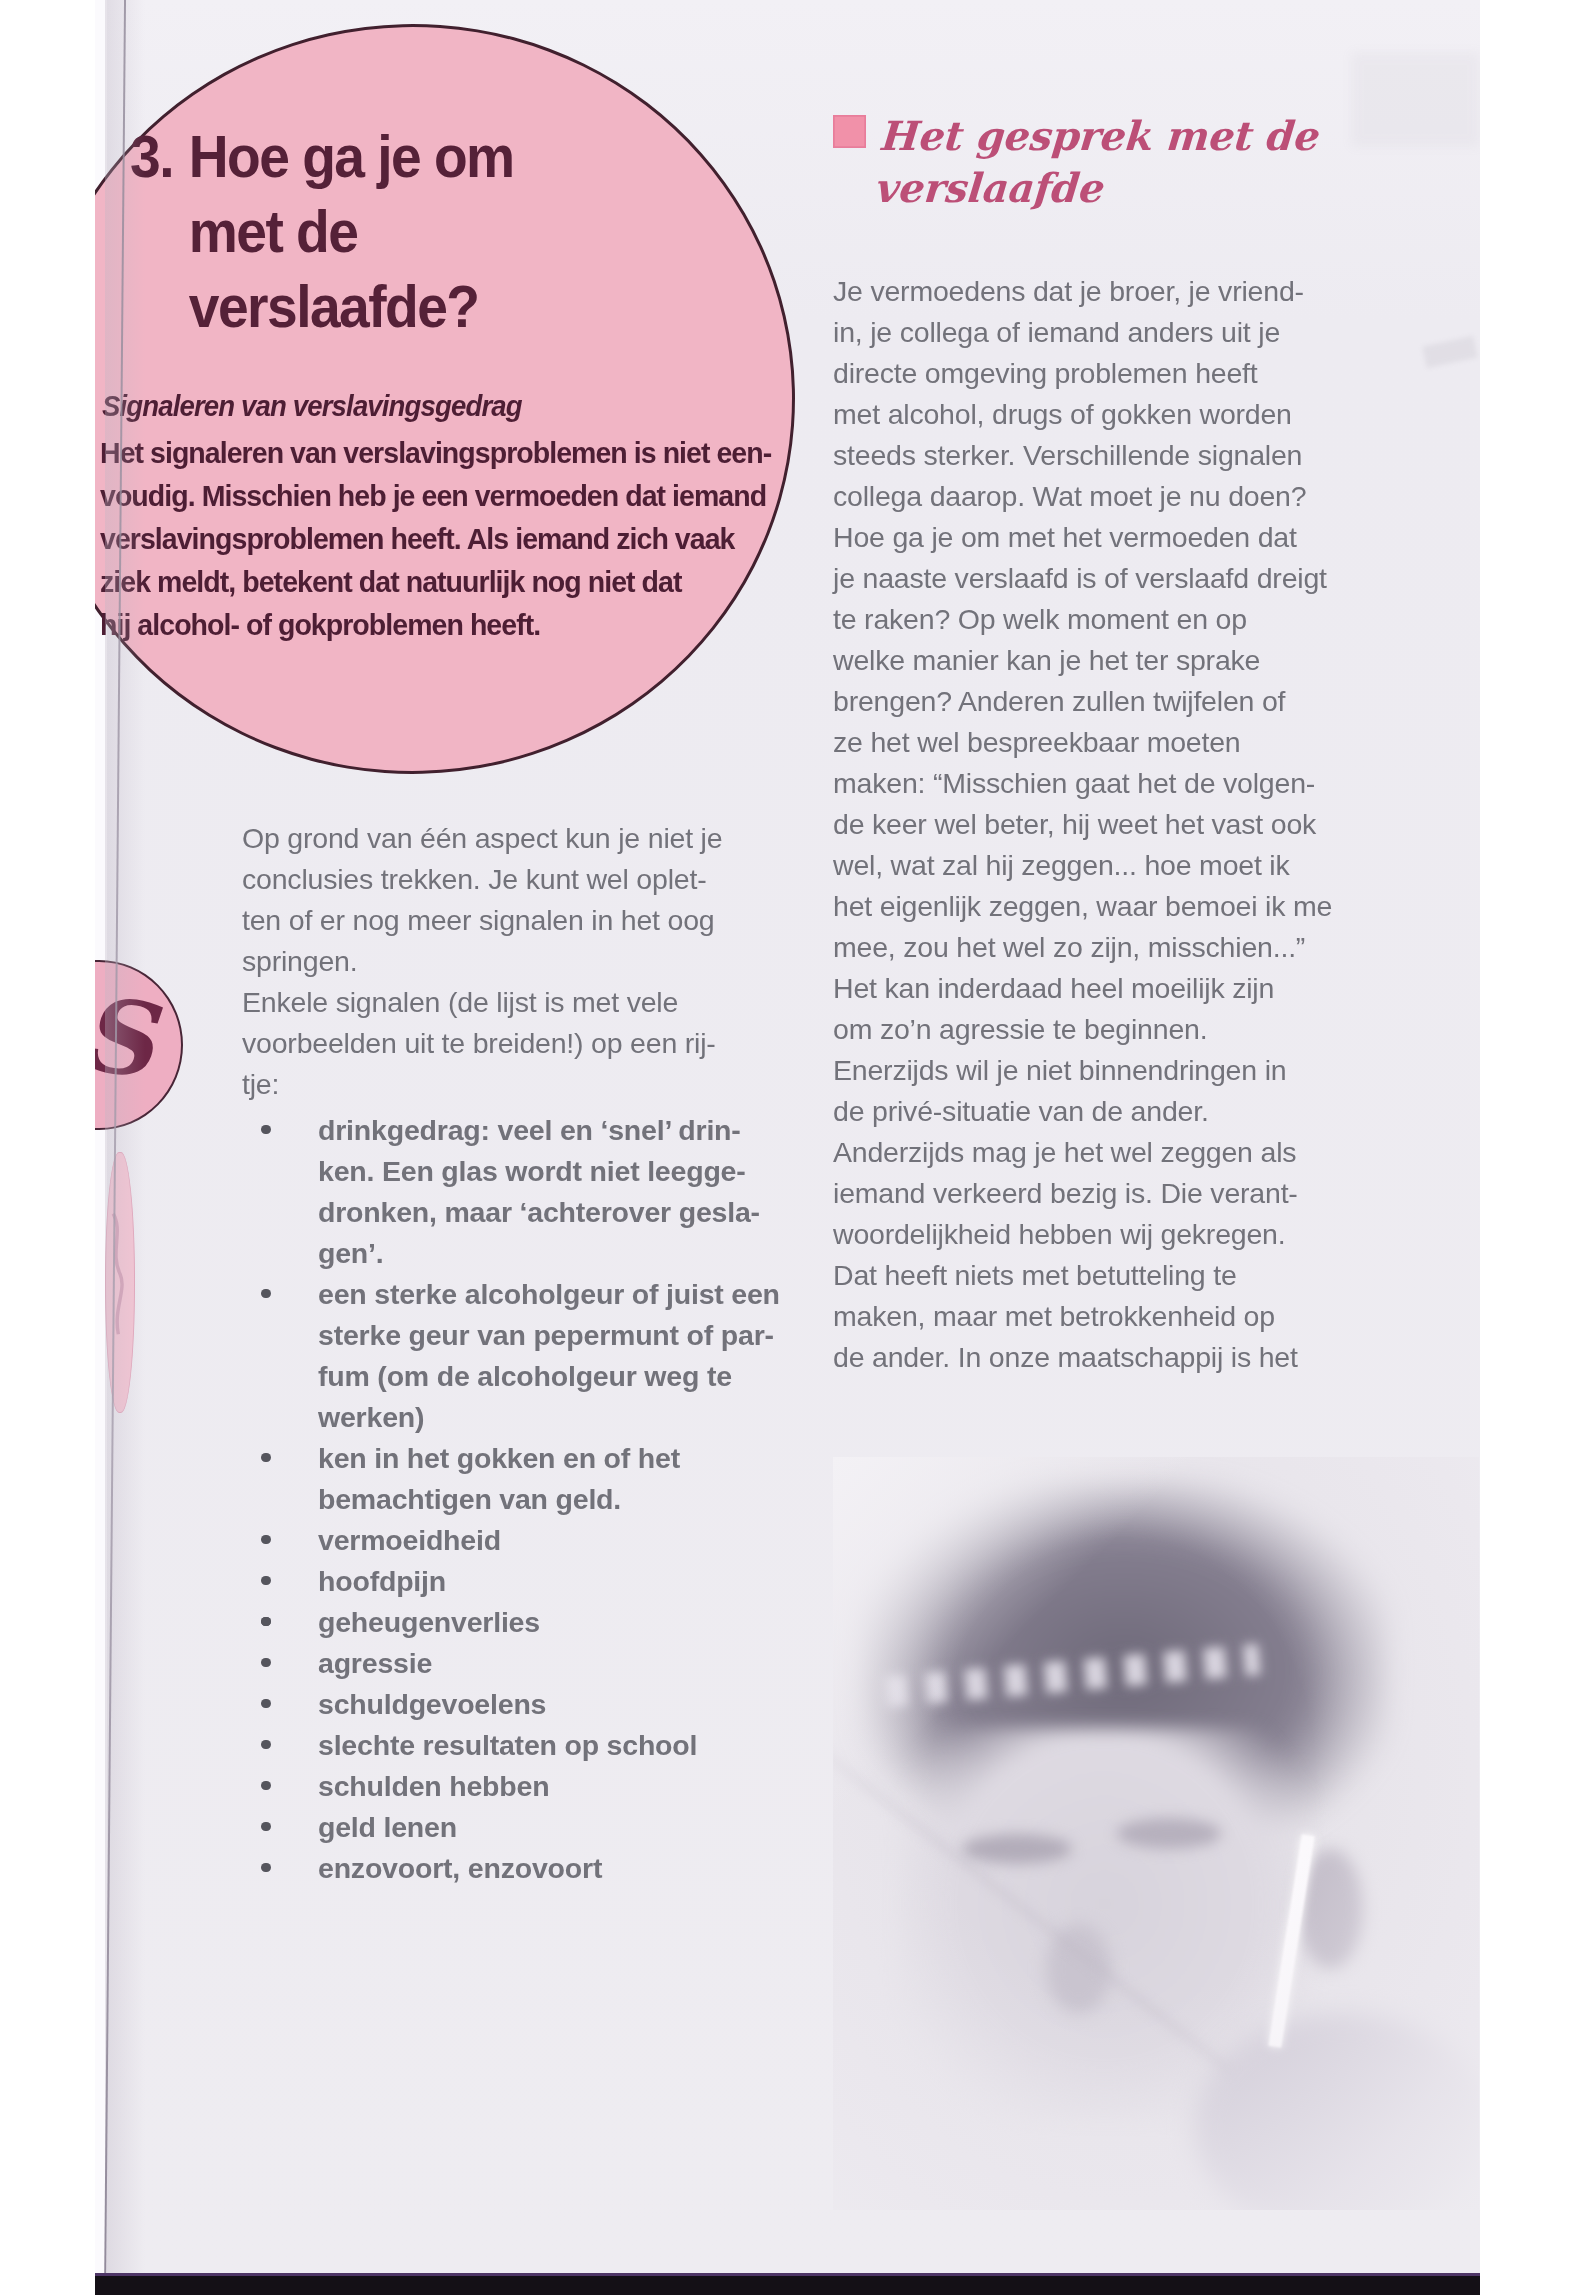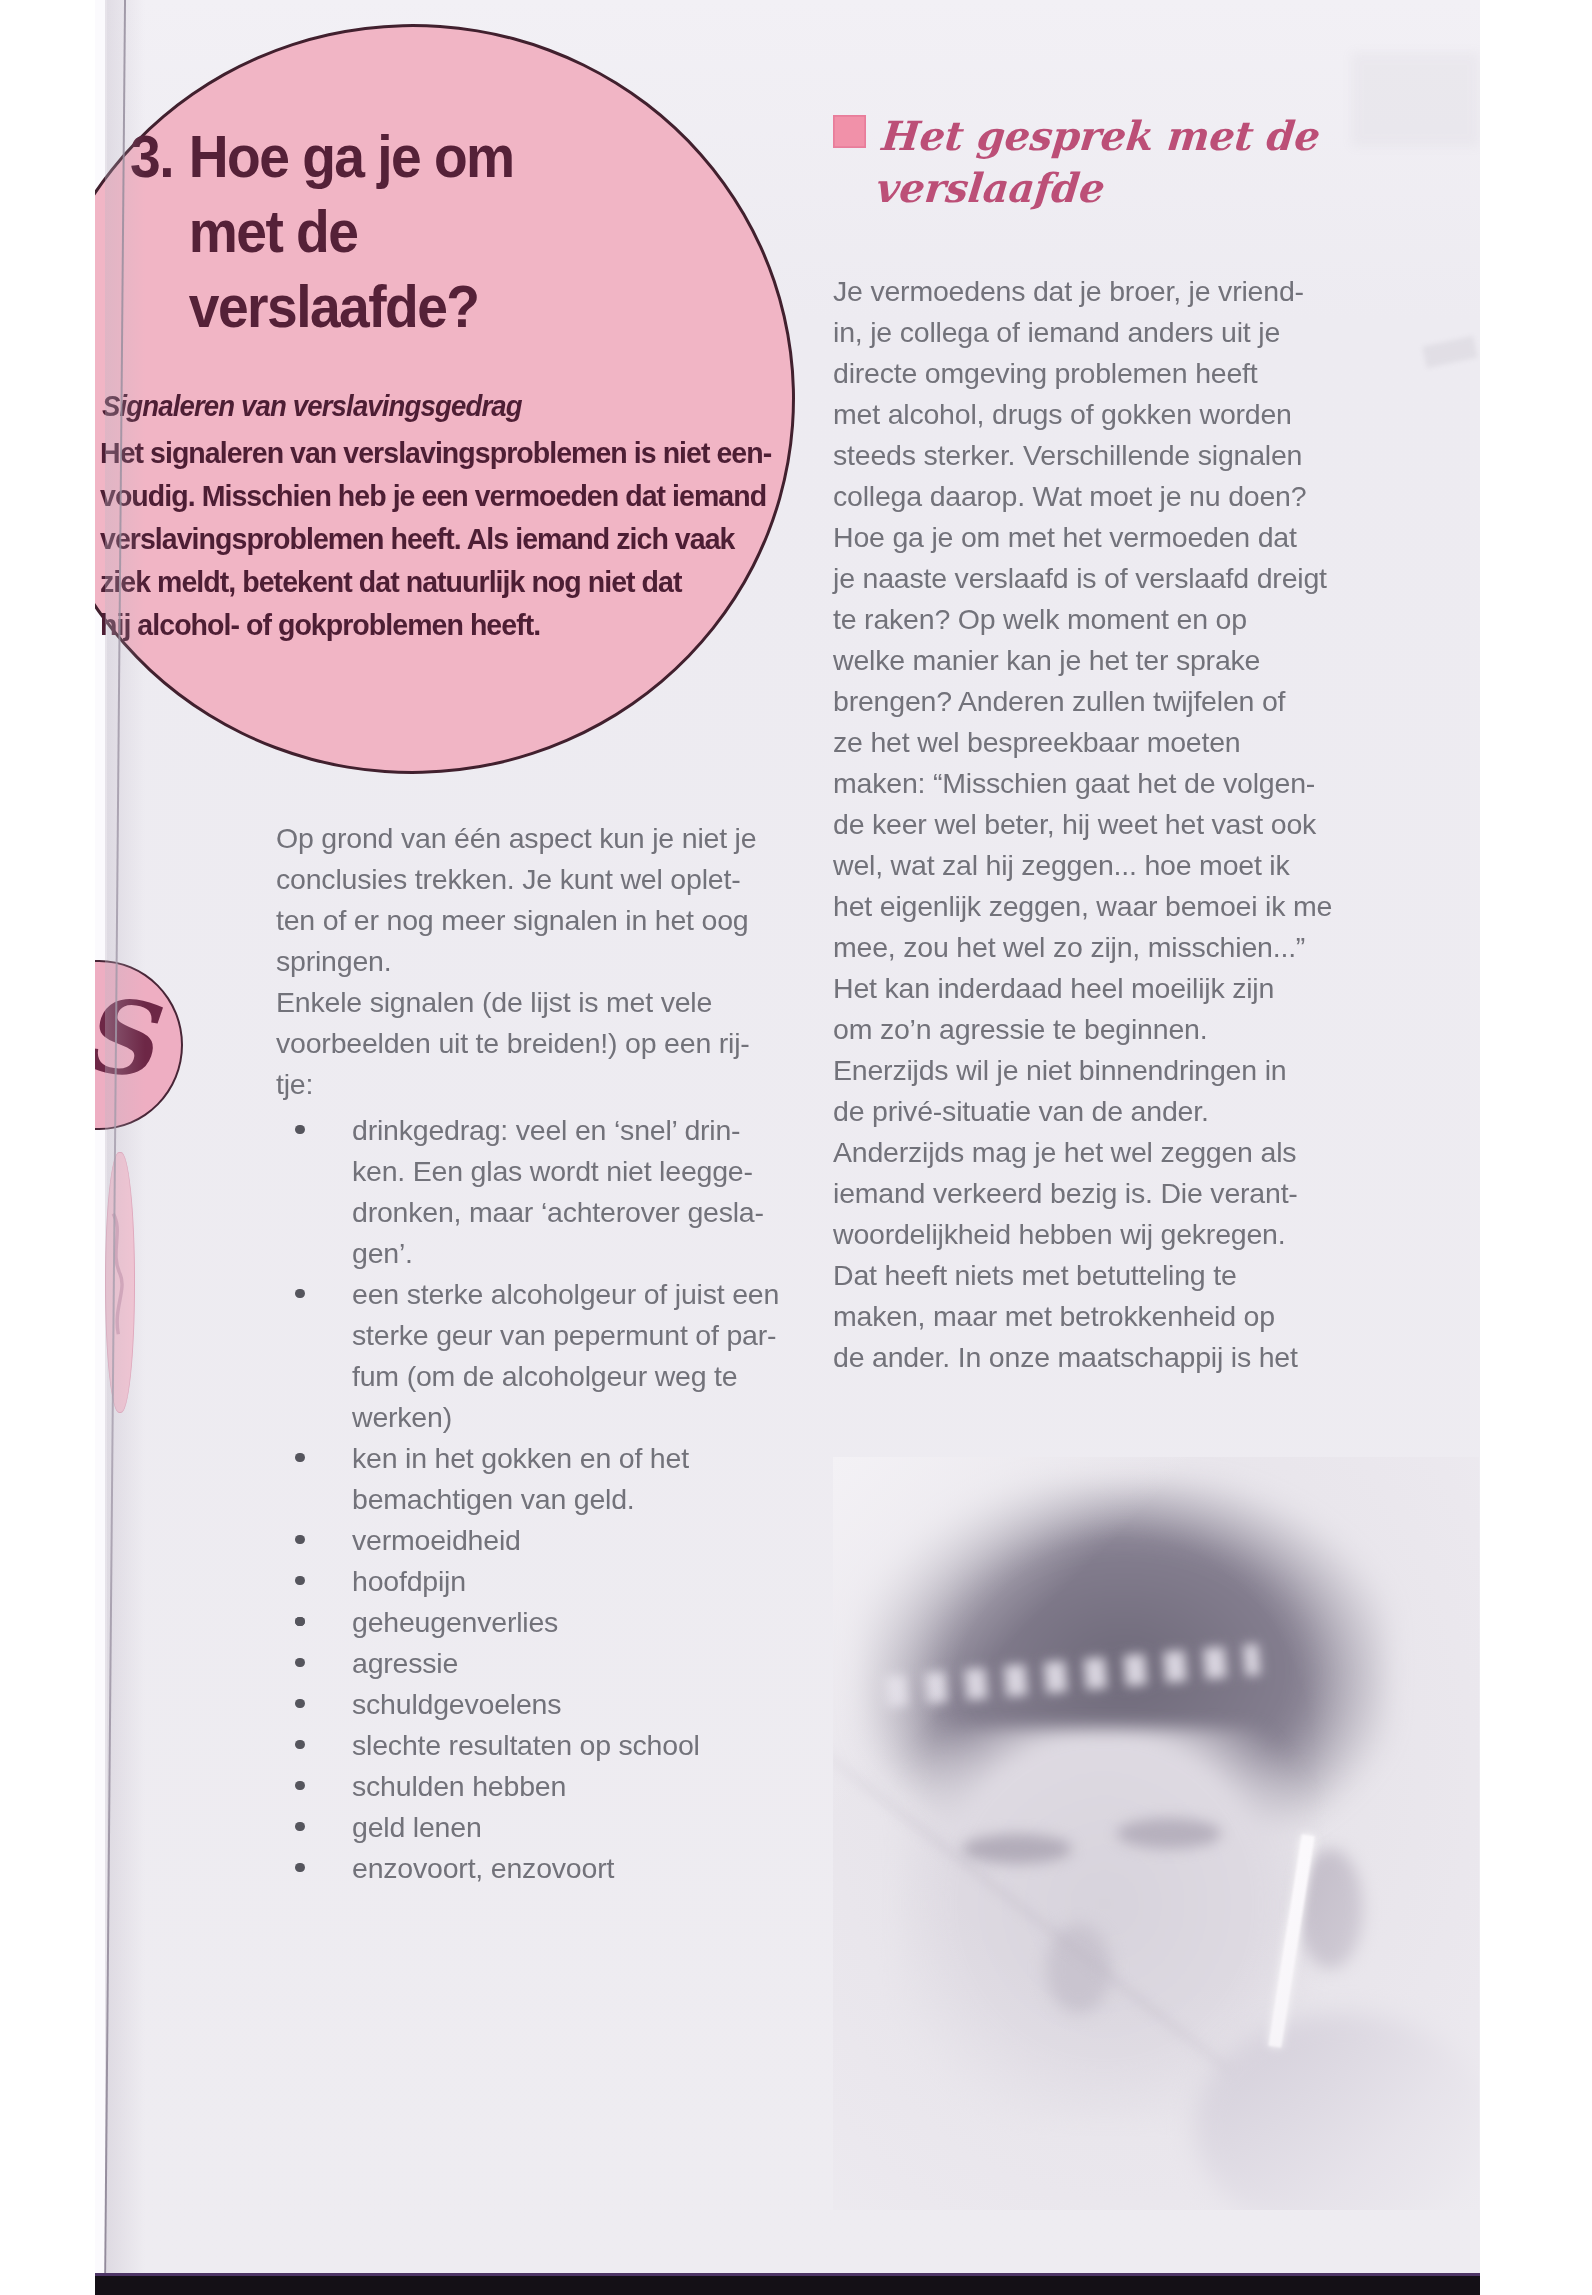--- a/index.html
+++ b/index.html
@@ -31,28 +31,28 @@
   .tab-circle{position:absolute;left:-80px;top:960px;width:164px;height:166px;border-radius:50%;
               background:#eeaec2;border:2.6px solid #472536;}
   .tab-circle .tab-s{position:absolute;left:72px;top:15.5px;font-family:"DejaVu Serif",serif;
               font-style:italic;font-weight:bold;font-size:102px;color:#6d2746;
               transform:rotate(8deg);}
   .tab-sliver{position:absolute;left:10.4px;top:1152px;width:28px;height:259px;
               border-radius:14px/129px;background:#f4c6d4;border:0.9px solid #e3a7bc;}
   .tab-sliver svg{position:absolute;left:1.7px;top:52px;}
   
   .col-left{position:absolute;left:147px;top:818px;width:570px;color:#72727a;
-            font-size:28.5px;line-height:41px;letter-spacing:-0.2px;margin-left:34px;}
+            font-size:28.5px;line-height:41px;letter-spacing:-0.2px;}
   .col-right{position:absolute;left:738px;top:110px;width:595px;color:#72727a;
              font-size:28.5px;line-height:41px;letter-spacing:-0.2px;}
   .ln{white-space:nowrap;}
   .it{}
   
   .bullets{margin-top:5.2px;}
-  .bullet-item{position:relative;padding-left:76px;}
+  .bullet-item{position:relative;padding-left:76px;font-weight:bold;}
   .bullet-item .dot{position:absolute;left:19px;top:14.7px;width:9.5px;height:9.5px;border-radius:50%;
                     background:#55555d;}
   
   .script-heading-row{position:relative;height:147px;}
   .square-icon{position:absolute;left:0;top:5.2px;width:33px;height:33px;background:#f191a9;
                box-shadow:inset 0 0 0 1.7px #e87d9b;}
   .script-lines{position:absolute;left:52px;top:0;color:#bc4f77;font-family:"DejaVu Serif",serif;
                 font-style:italic;font-weight:bold;font-size:40px;line-height:52px;
                 transform:skewX(-6deg);transform-origin:left top;}
   .rc-paragraph{margin-top:14px;}

